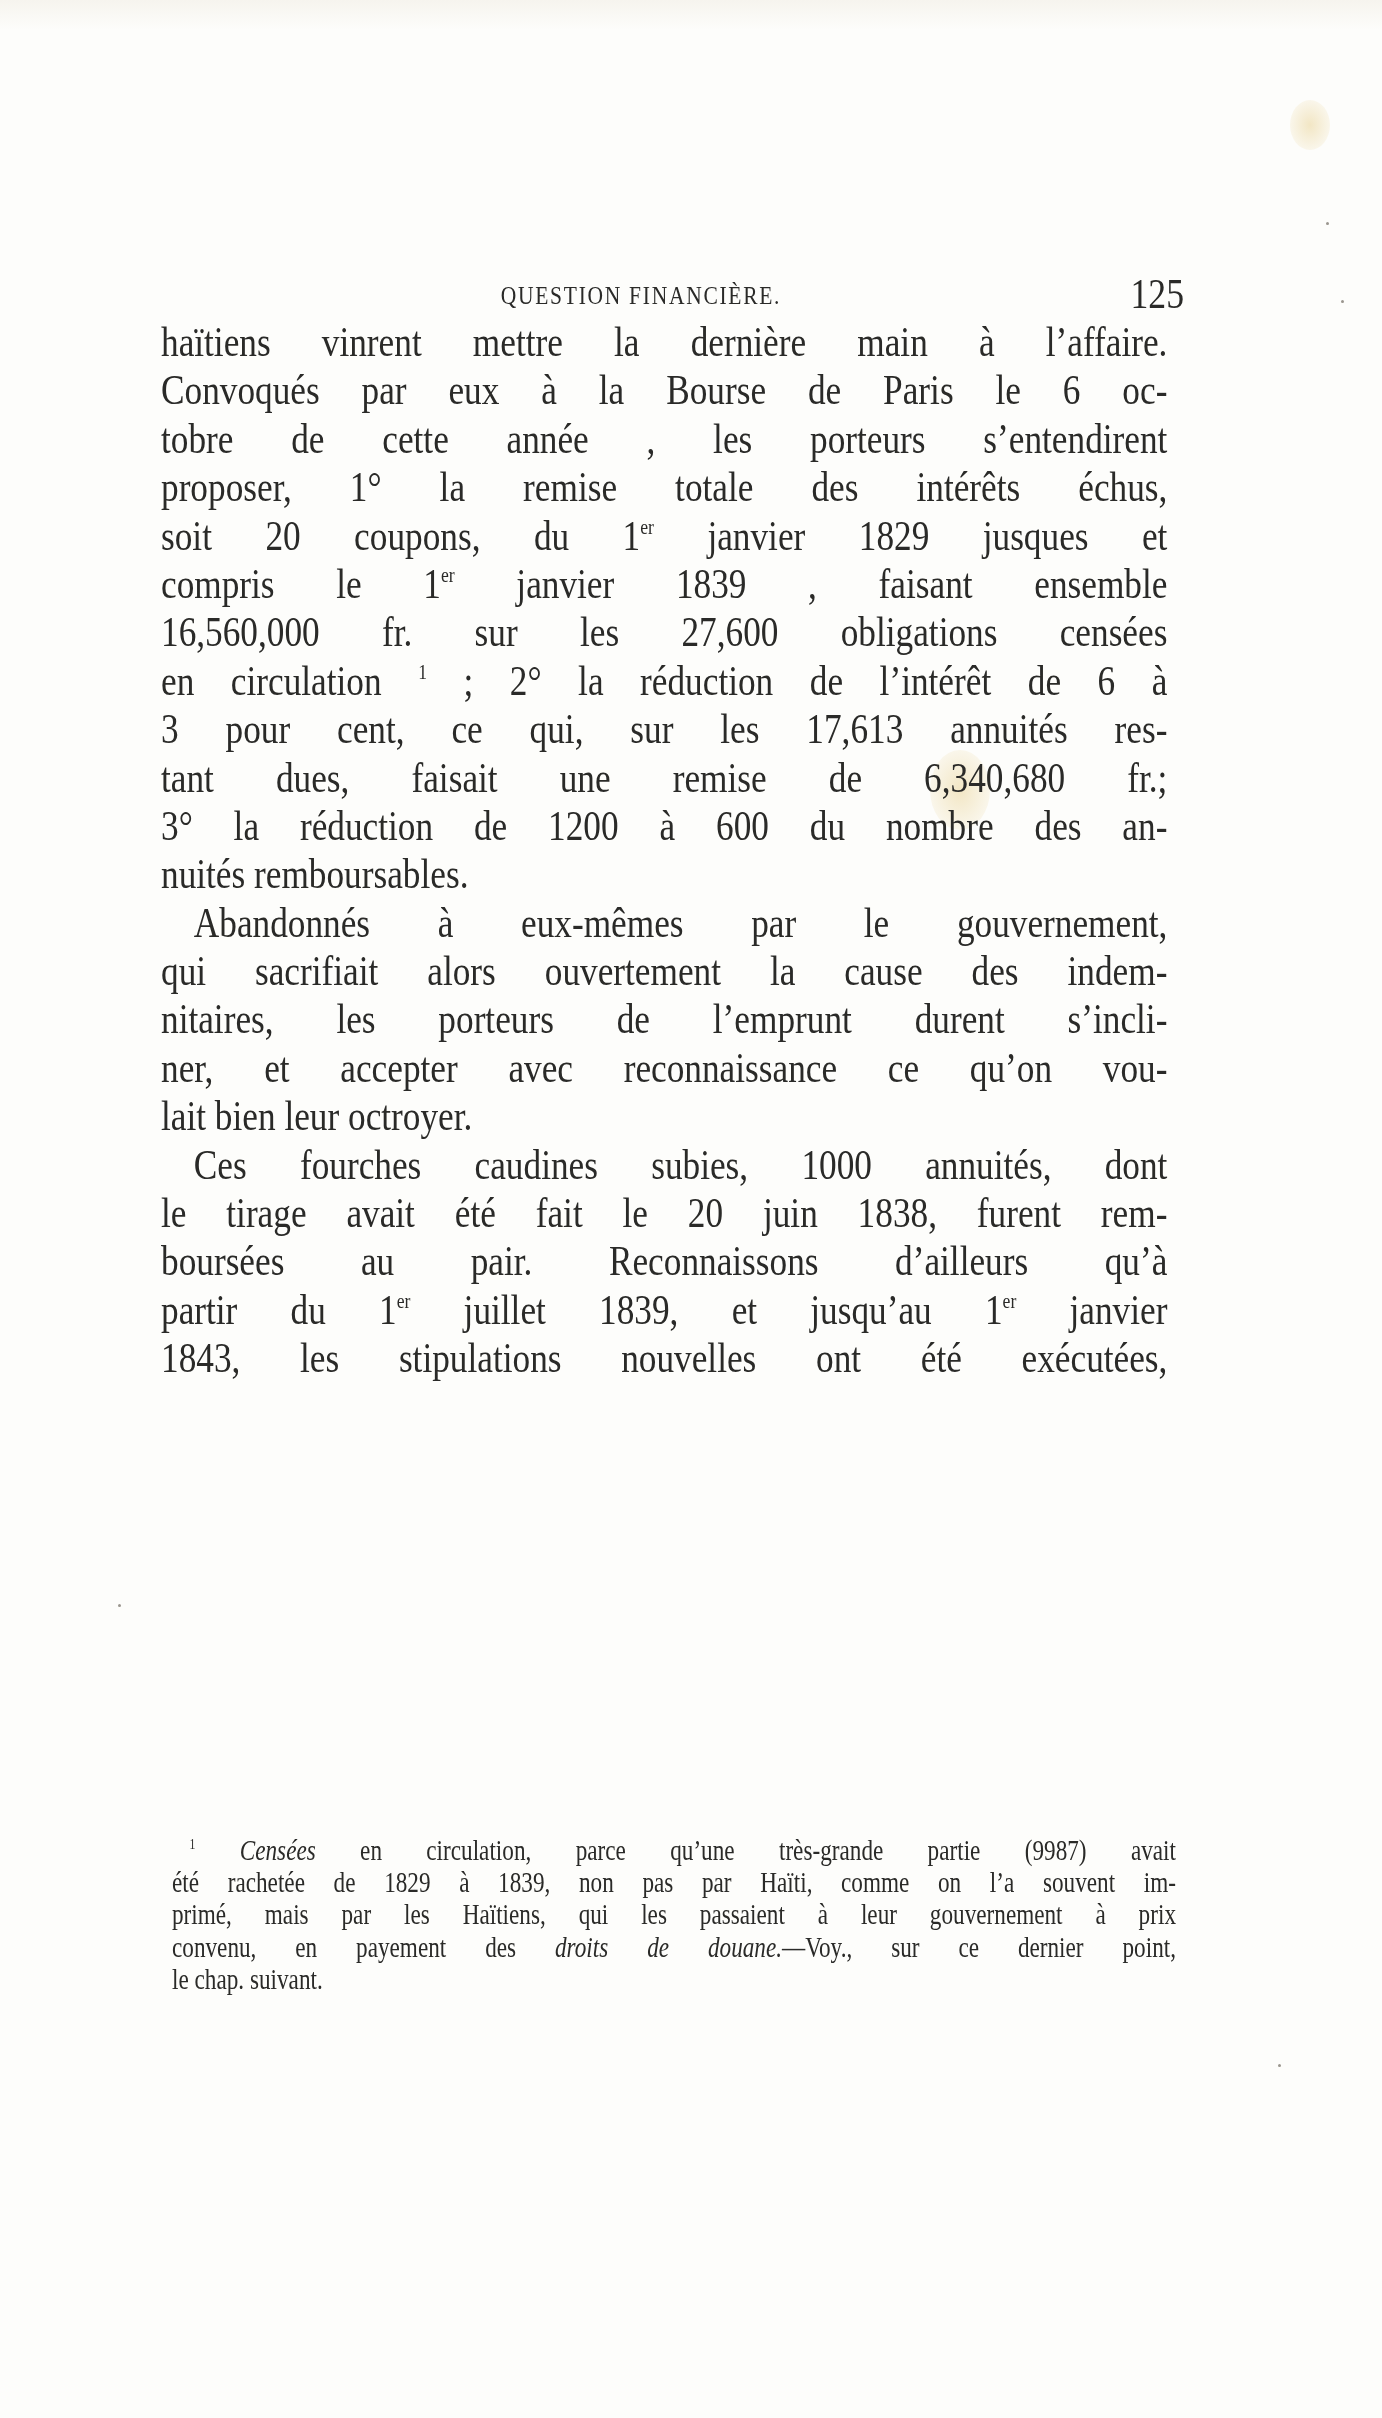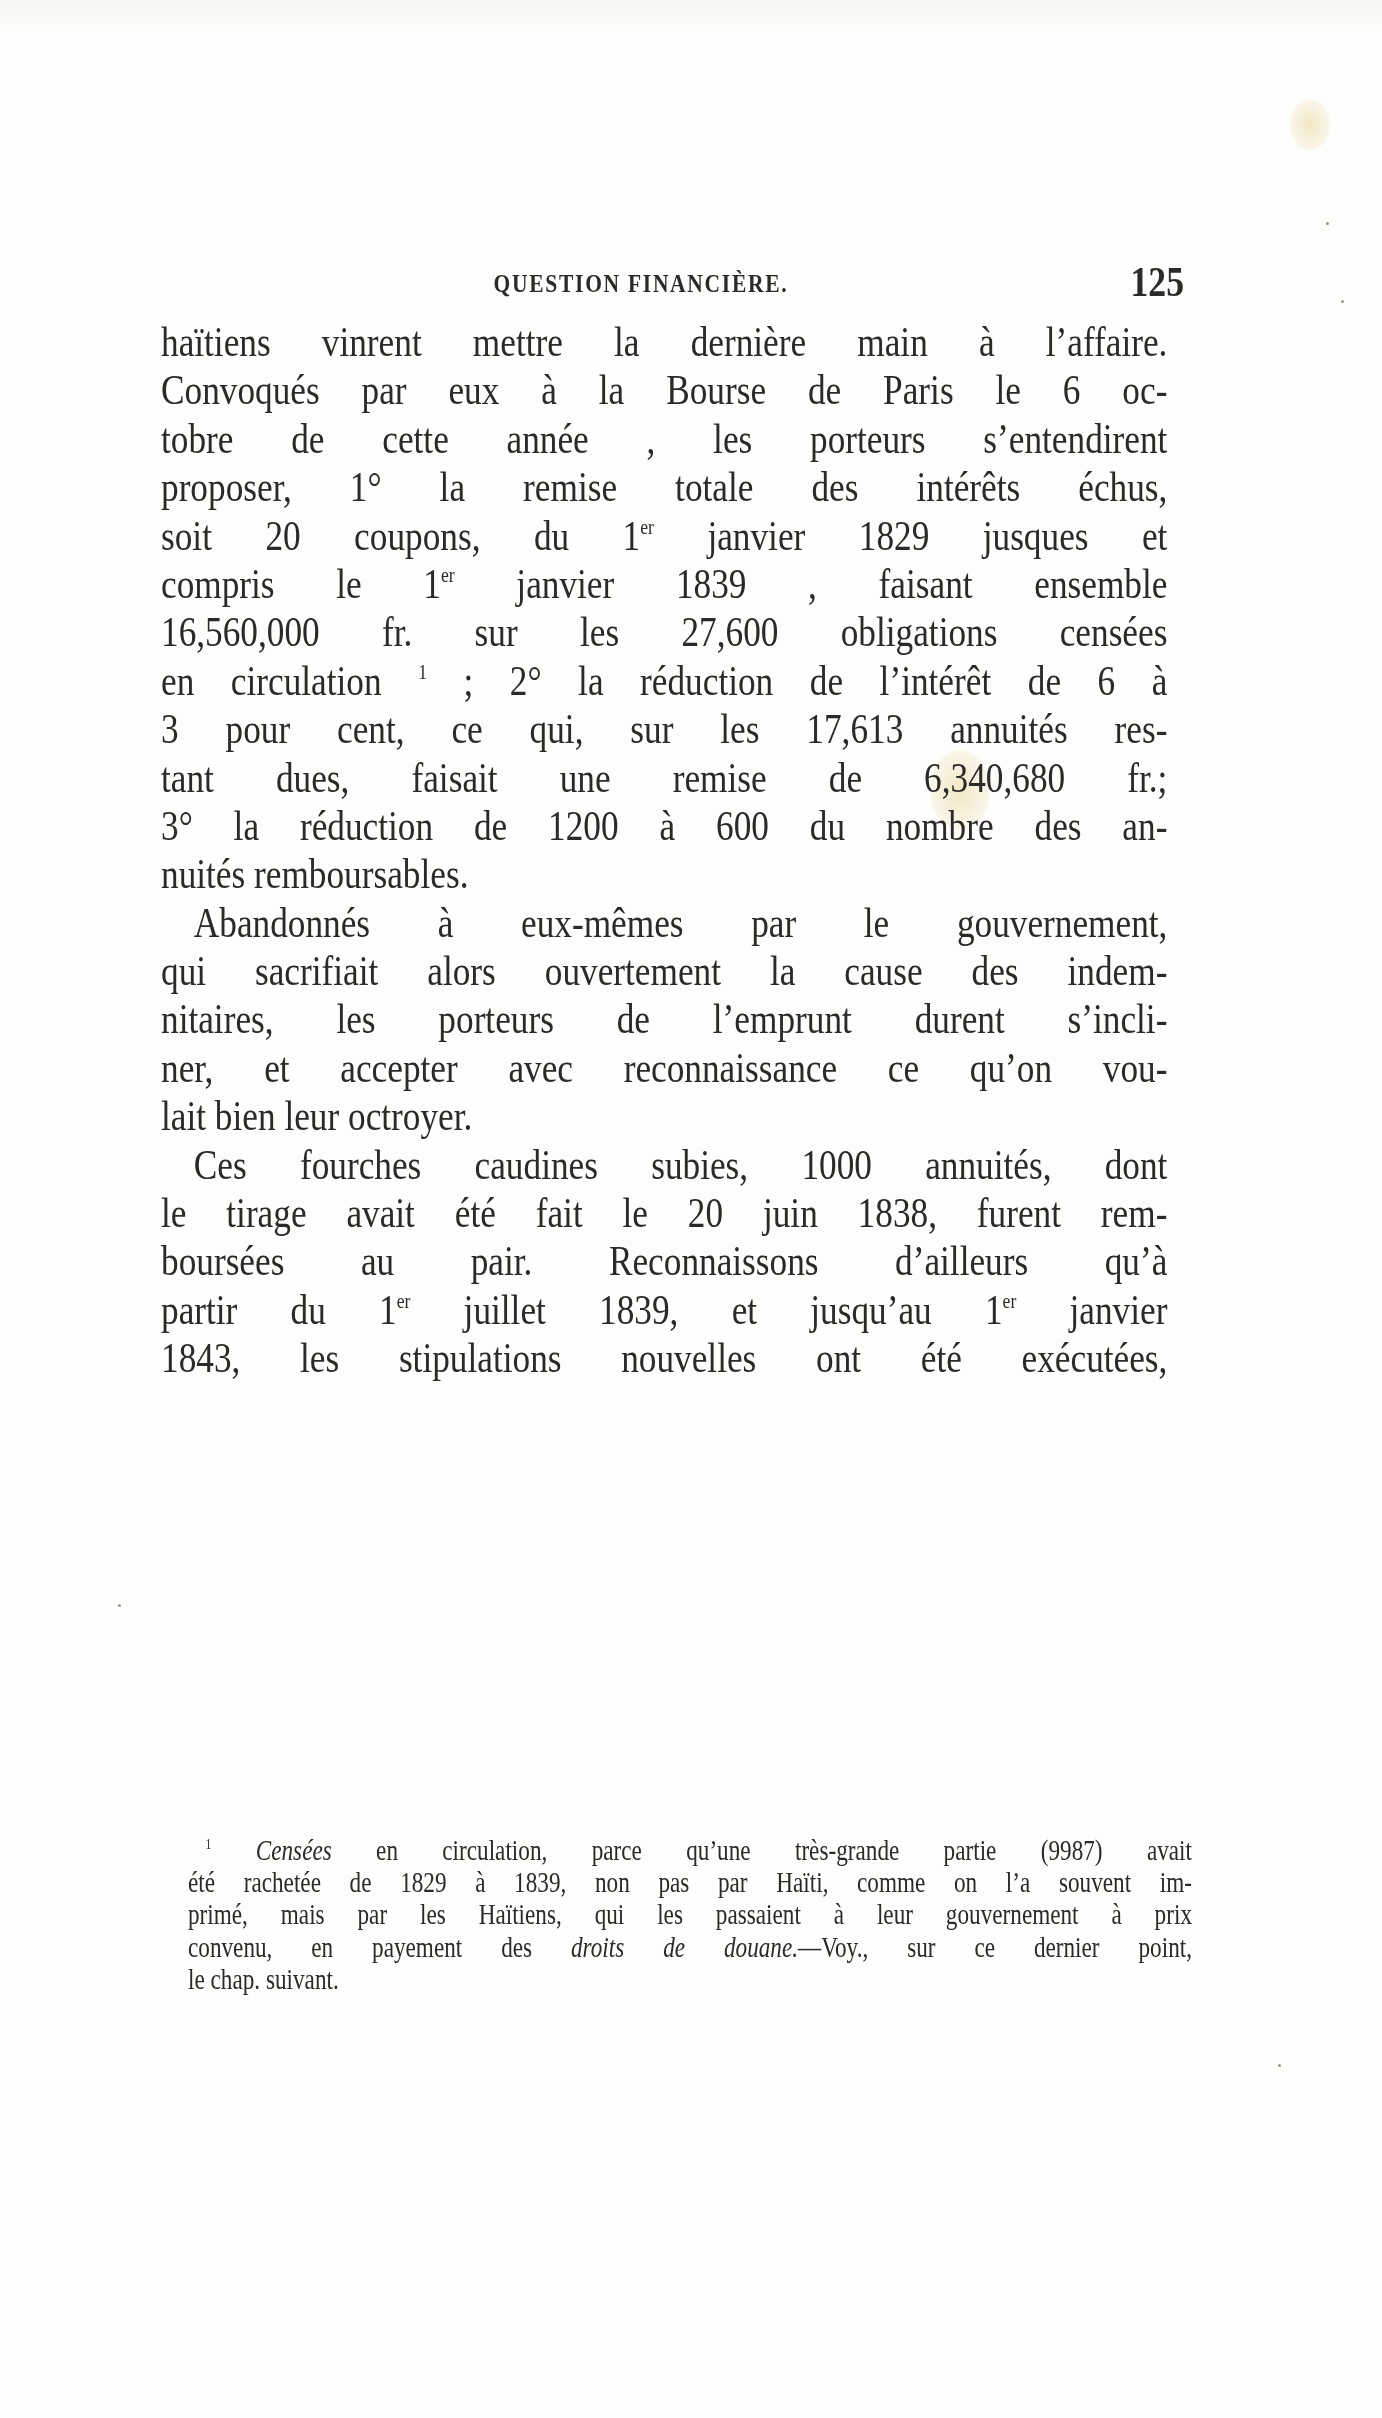--- a/index.html
+++ b/index.html
@@ -16,25 +16,24 @@
       color: #2a2a28;
     }
     .page-top-shade {
       position: absolute;
       left: 0; top: 0;
       width: 1382px; height: 30px;
       background: linear-gradient(#f6f4ee, rgba(253,253,251,0));
     }
     .running-head {
       position: absolute;
-      top: 258px;
+      top: 270px;
       left: 178px;
       width: 1006px;
       height: 50px;
-      font-weight: bold;
     }
     .running-title {
       position: absolute;
       left: 0;
       width: 1006px;
       text-align: center;
       top: 12px;
       font-size: 25px;
       letter-spacing: 2px;
       font-variant: small-caps;
@@ -76,21 +75,21 @@
       text-indent: 40px;
     }
     sup {
       font-size: 0.5em;
       line-height: 0;
       vertical-align: 0.75em;
     }
     .footnotes {
       position: absolute;
       top: 1834px;
-      left: 188px;
+      left: 172px;
       width: 1004px;
     }
     .fn-line {
       display: block;
       height: 32.2px;
       line-height: 32.2px;
       font-size: 29px;
       white-space: nowrap;
       text-align: justify;
       text-align-last: justify;

